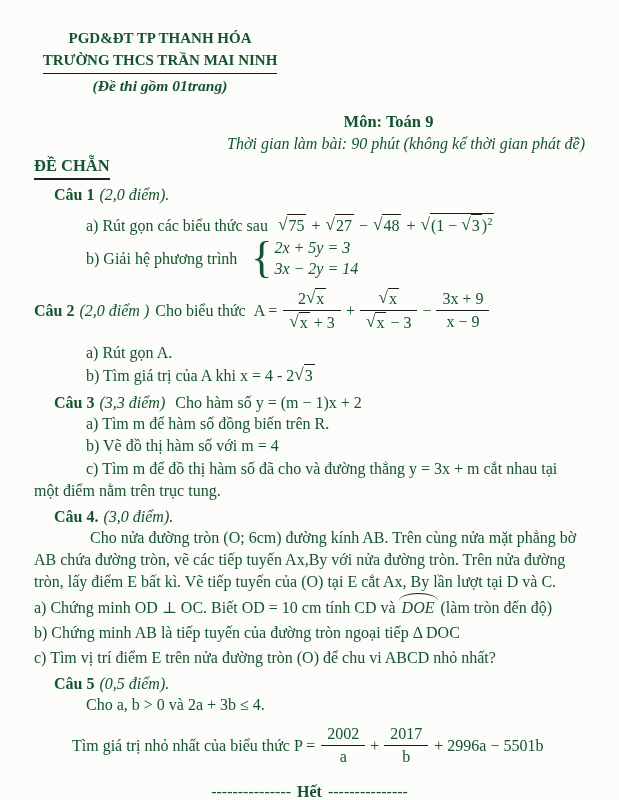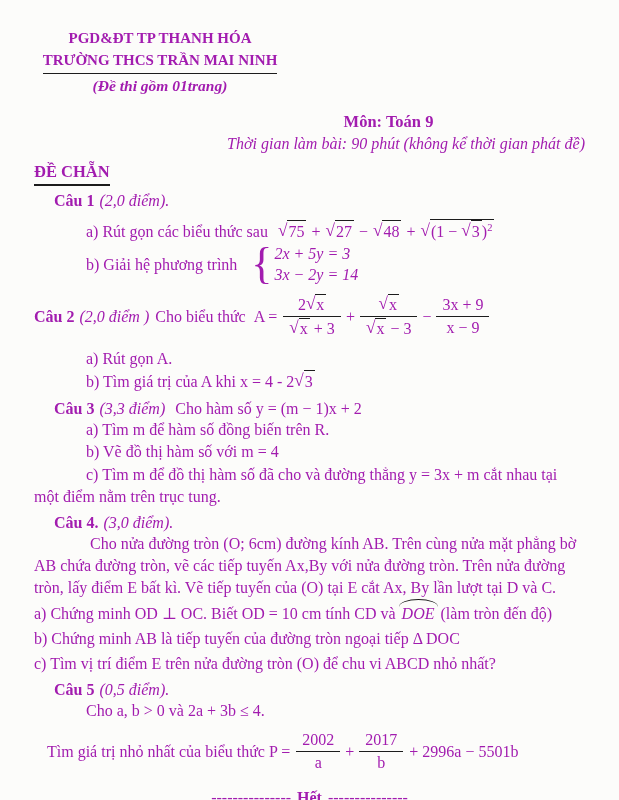--- a/index.html
+++ b/index.html
@@ -1,36 +1,36 @@
 <!DOCTYPE html>
 <html><head>
 <meta charset="utf-8">
 <style>
   * { margin:0; padding:0; box-sizing:border-box; }
   html,body { background:#e8e8e6; }
   .page {
     width:619px; height:800px; margin:0 auto;
-    background:#fcfcfa; color:#a21caf;
+    background:#fcfcfa; color:#14532d;
     font-family:"Liberation Serif","DejaVu Serif",serif;
     font-size:16px; line-height:1.35;
     padding:28px 34px 0 34px;
     overflow:hidden; position:relative;
   }
   
   .header { display:flex; justify-content:space-between; }
   .h-left { width:252px; text-align:center; }
   .h-right { width:300px; text-align:center; }
   .h-line { font-weight:bold; font-size:15px; line-height:1.45; }
   .u { display:inline-block; border-bottom:1.6px solid #1c1c1c; padding-bottom:1px; }
   .h-note { font-weight:bold; font-style:italic; font-size:15.5px; line-height:1.5; }
   .subject-block { text-align:center; margin:14px 0 0 158px; }
   .subject { font-weight:bold; font-size:16.5px; }
   .duration { font-style:italic; font-size:16px; line-height:1.4;text-align:right; }
   
-  .exam-code { margin-top:6px; }
+  .exam-code { margin-top:0; }
   .exam-code span { display:inline-block; font-weight:bold; font-size:16.5px; border-bottom:2px solid #1c1c1c; padding-bottom:0; }
   .q-head { margin-top:4px;margin-left:20px; }
   .q-label { font-weight:bold; }
   .q-points { font-style:italic; margin-left:5px; }
   .ind1 { margin-left:52px; }
   .para { line-height:1.38; }
   .mline { display:flex; align-items:center; }
   .gap6 { margin-left:6px; } .gap8 { margin-left:8px; }
   .op { margin:0 5px; }
   
@@ -127,21 +127,21 @@
   </div>
   <div class="para" style="text-indent:56px;">Cho nửa đường tròn (O; 6cm) đường kính AB. Trên cùng nửa mặt phẳng bờ AB chứa đường tròn, vẽ các tiếp tuyến Ax,By với nửa đường tròn. Trên nửa đường tròn, lấy điểm E bất kì. Vẽ tiếp tuyến của (O) tại E cắt Ax, By lần lượt tại D và C.</div>
   <div class="para" style="margin-top:3px;"><span>a) Chứng minh OD ⊥ OC. Biết OD = 10 cm tính CD và </span><span class="angle">DOE</span><span> (làm tròn đến độ)</span></div>
   <div class="para" style="margin-top:3px;">b) Chứng minh AB là tiếp tuyến của đường tròn ngoại tiếp Δ DOC</div>
   <div class="para" style="margin-top:3px;">c) Tìm vị trí điểm E trên nửa đường tròn (O) để chu vi ABCD nhỏ nhất?</div>
 
   <div class="q-head">
     <span class="q-label">Câu 5</span><span class="q-points">(0,5 điểm).</span>
   </div>
   <div class="para ind1">Cho a, b &gt; 0 và 2a + 3b ≤ 4.</div>
-  <div class="mline tall" style="margin-left:13px;">
+  <div class="mline tall" style="margin-left:38px;">
     <span>Tìm giá trị nhỏ nhất của biểu thức P =</span>
     <span class="frac gap6">
       <span class="num">2002</span>
       <span class="den">a</span>
     </span>
     <span class="op">+</span>
     <span class="frac">
       <span class="num">2017</span>
       <span class="den">b</span>
     </span>

